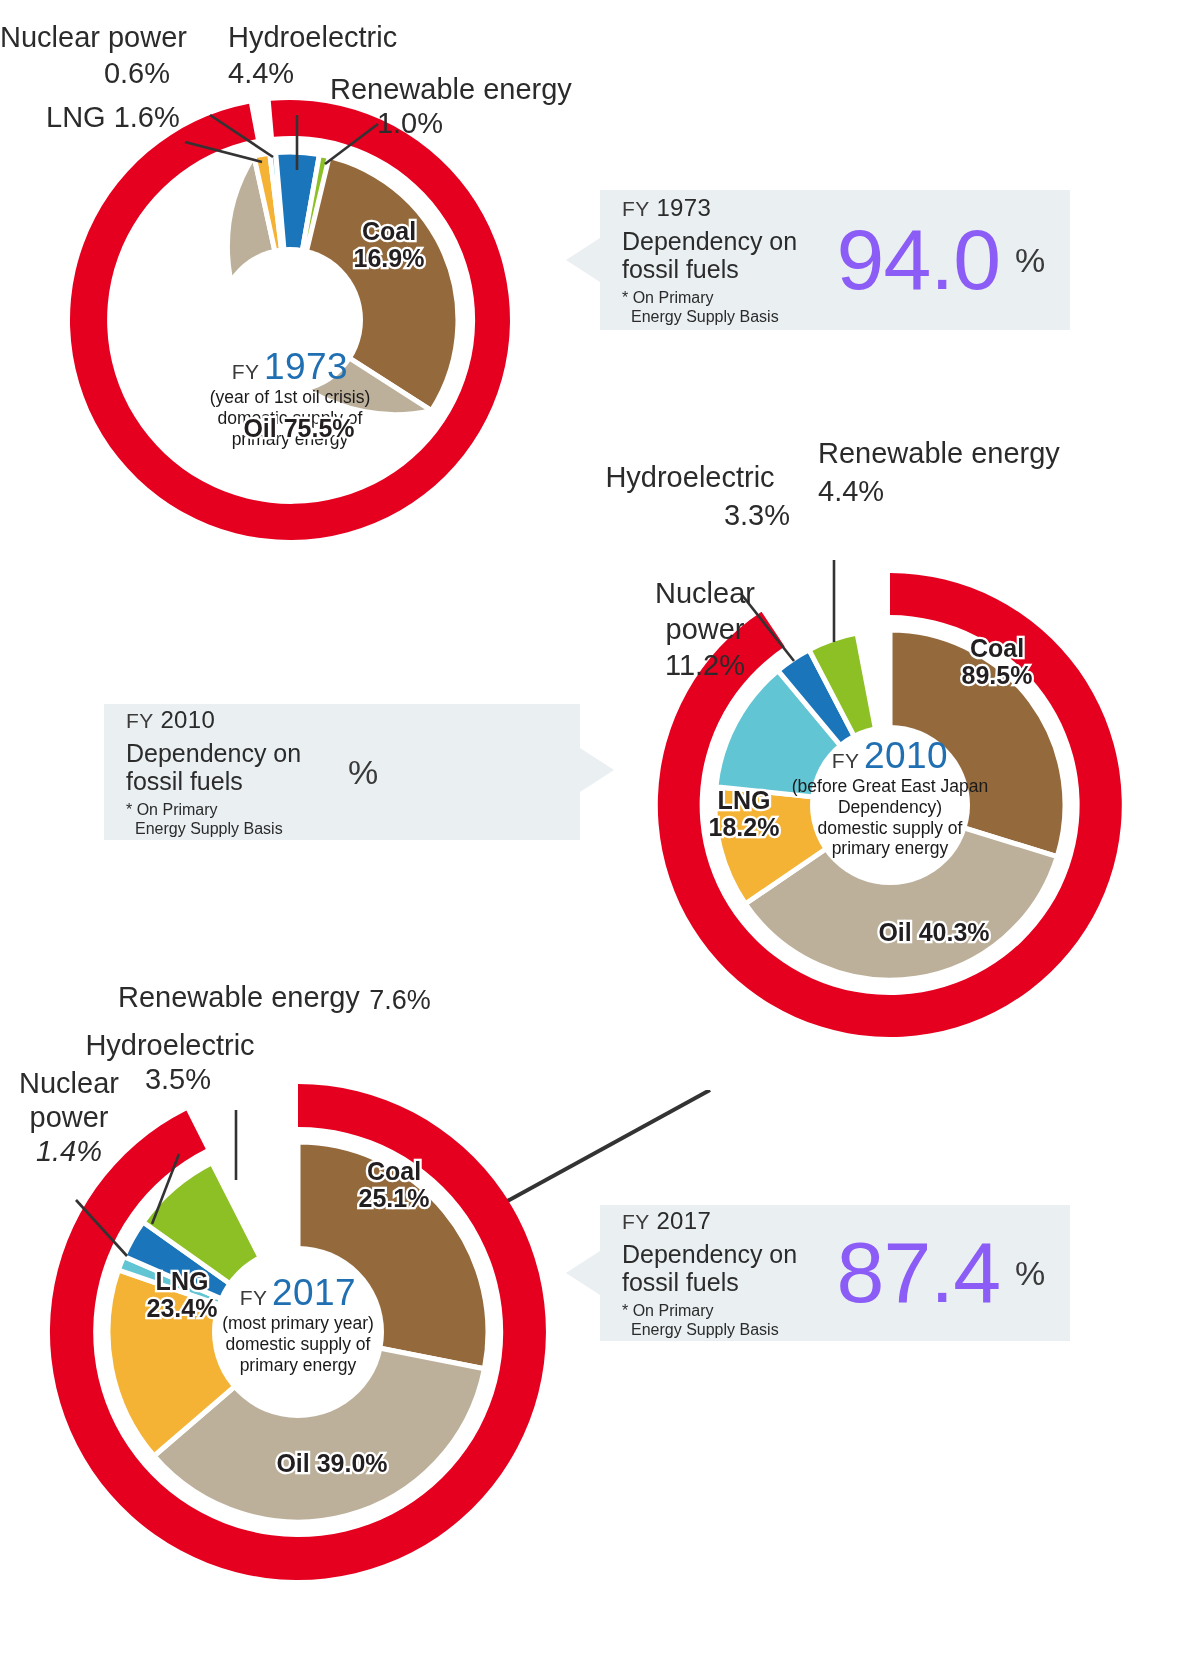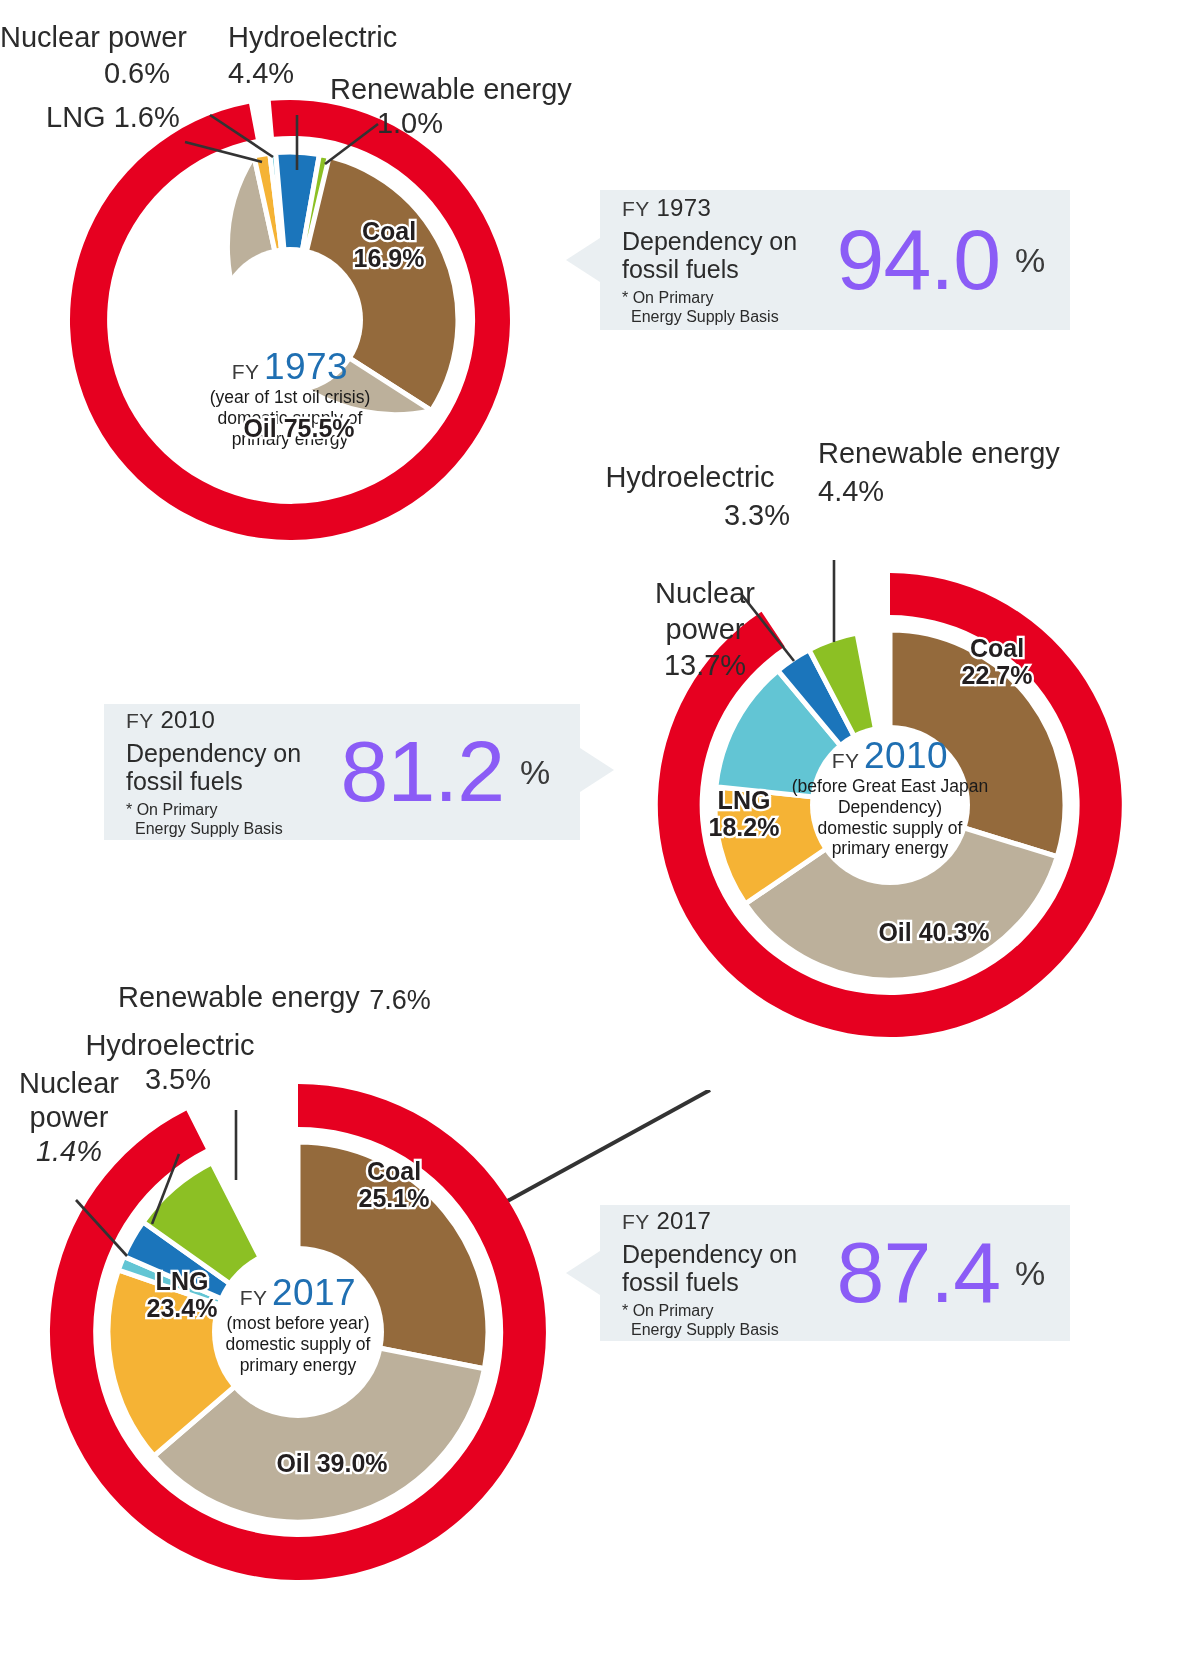--- a/index.html
+++ b/index.html
@@ -200,21 +200,21 @@
         <span class="fy-year">2010</span>
       </div>
       <div class="hole-sub">(before Great East Japan</div>
       <div class="hole-sub">Dependency)</div>
       <div class="hole-sub">domestic supply of</div>
       <div class="hole-sub">primary energy</div>
     </div>
 
     <div class="slice-label" style="left:313px; top:90px; width:130px;">
       <span>Coal</span><br>
-      <span>22.7%</span>
+      <span>89.5%</span>
     </div>
     <div class="slice-label" style="left:225px; top:374px; width:180px;">
       <span>Oil 40.3%</span>
     </div>
     <div class="slice-label" style="left:60px; top:242px; width:130px;">
       <span>LNG</span><br>
       <span>18.2%</span>
     </div>
   </div>
 
@@ -224,21 +224,21 @@
   <div class="out-label r" style="left:595px; top:500px; width:195px;">
     <span>3.3%</span>
   </div>
   <div class="out-label c" style="left:640px; top:578px; width:130px;">
     <span>Nuclear</span>
   </div>
   <div class="out-label c" style="left:640px; top:614px; width:130px;">
     <span>power</span>
   </div>
   <div class="out-label c" style="left:640px; top:650px; width:130px;">
-    <span>13.7%</span>
+    <span>11.2%</span>
   </div>
   <div class="out-label" style="left:818px; top:438px; width:260px; text-align:left;">
     <span>Renewable energy</span>
   </div>
   <div class="out-label" style="left:818px; top:476px; width:120px; text-align:left;">
     <span>4.4%</span>
   </div>
 
   <div class="callout" style="left:104px; top:704px; width:476px; height:136px;">
     <div class="tail" style="right:-34px; top:44px; border-width:22px 0 22px 34px; border-color:transparent transparent transparent #eaeff2;"></div>
@@ -248,21 +248,20 @@
       </div>
       <div class="dep">
         <div>Dependency on</div>
         <div>fossil fuels</div>
       </div>
       <div class="note">
         <div>* On Primary</div>
         <div style="padding-left:9px">Energy Supply Basis</div>
       </div>
     </div>
-    <div class="big" style="width:172px; text-align:right;">81.2</div>
     <div class="pct" style="width:62px; text-align:center;">%</div>
   </div>
 
   <svg class="connector" style="left:460px; top:1090px; width:260px; height:130px;" width="260" height="130">
     <line x1="250" y1="0" x2="20" y2="126" stroke="#333" stroke-width="4"></line>
   </svg>
 
   <div class="donut-wrap" style="left:18px; top:1060px; width:560px; height:540px;">
     <svg class="donut-svg" width="560" height="540" viewBox="0 0 560 540">
       <g transform="translate(280,272)">
@@ -286,21 +285,21 @@
         <line x1="-146" y1="-108" x2="-119" y2="-178" stroke="#333" stroke-width="2.6"></line>
         <line x1="-62" y1="-152" x2="-62" y2="-222" stroke="#333" stroke-width="2.6"></line>
       </g>
     </svg>
 
     <div class="hole-text" style="left:150px; top:212px; width:260px;">
       <div class="fy-line">
         <span class="fy-small">FY</span>
         <span class="fy-year">2017</span>
       </div>
-      <div class="hole-sub">(most before year)</div>
+      <div class="hole-sub">(most primary year)</div>
       <div class="hole-sub">domestic supply of</div>
       <div class="hole-sub">primary energy</div>
     </div>
 
     <div class="slice-label" style="left:302px; top:98px; width:130px;">
       <span>Coal</span><br>
       <span>25.1%</span>
     </div>
     <div class="slice-label" style="left:215px; top:390px; width:180px;">
       <span>Oil 39.0%</span>

